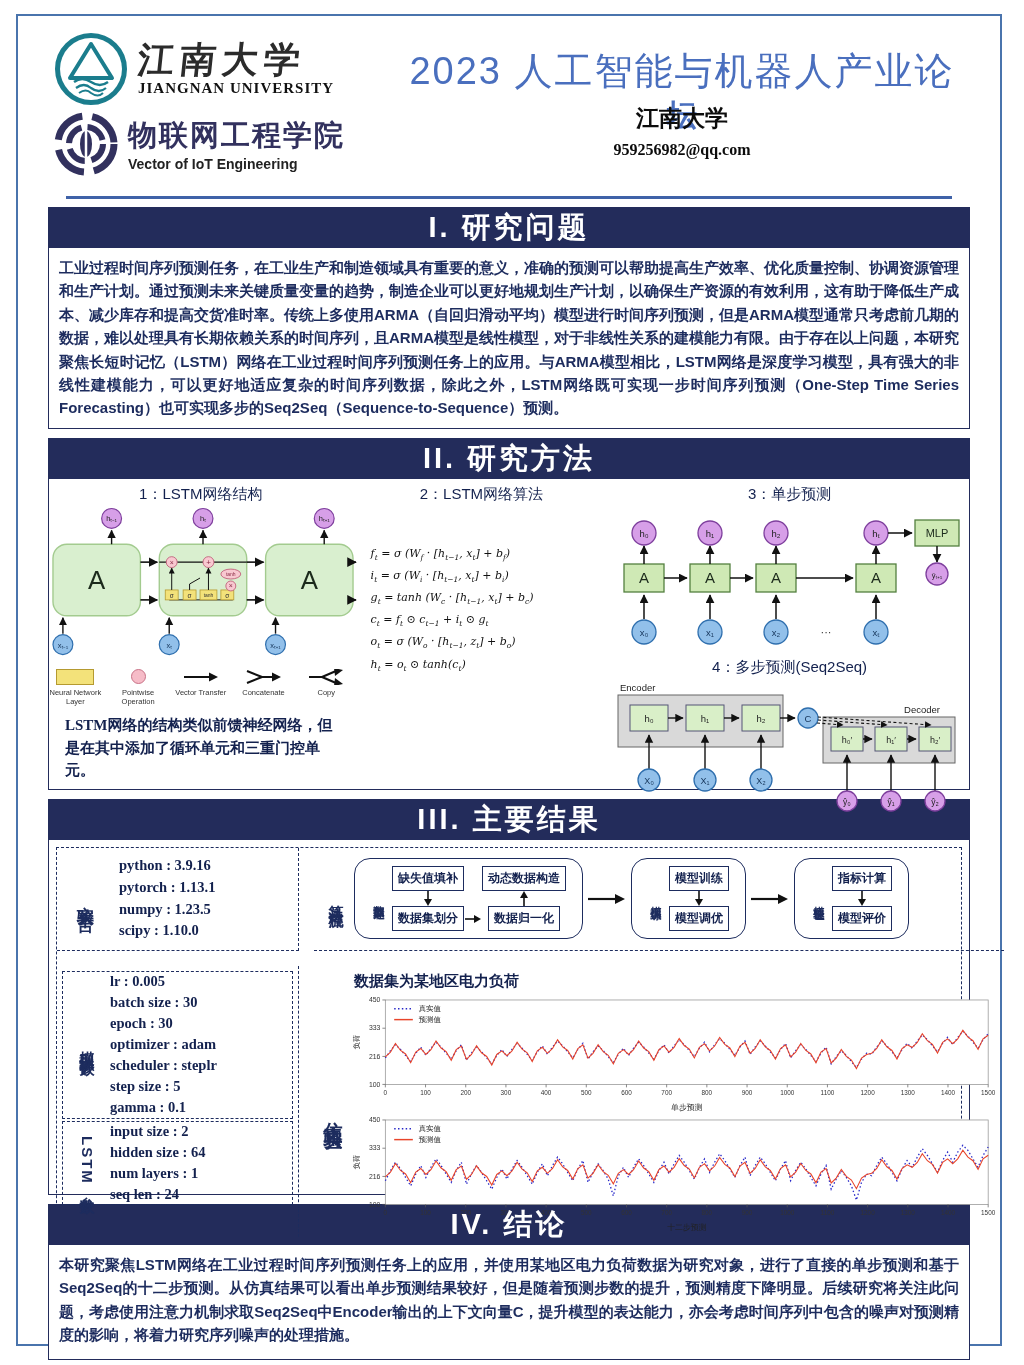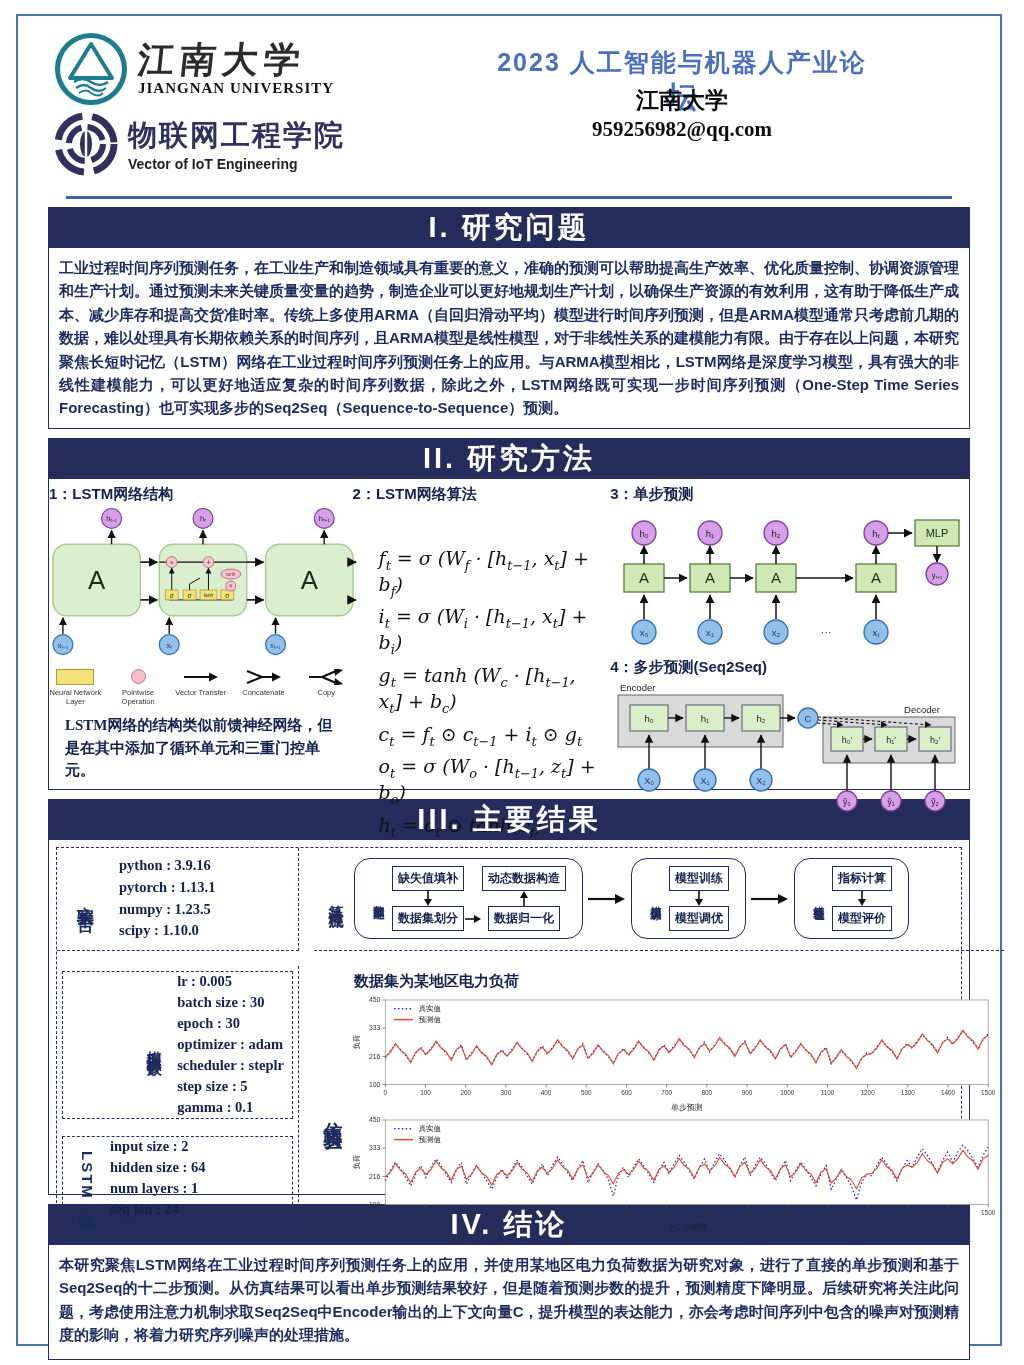--- a/index.html
+++ b/index.html
@@ -9,47 +9,47 @@
 
   
   .header{display:flex;margin-top:6px;}
   .logos{width:340px;flex:none;padding-left:6px;}
   .logo-row{display:flex;align-items:center;gap:10px;margin-bottom:6px;}
   .jnu-script{font-family:"Liberation Serif",serif;font-weight:bold;font-size:36px;color:#2b2b2b;letter-spacing:6px;transform:skewX(-6deg);line-height:1.1;}
   .jnu-en{font-family:"Liberation Serif",serif;font-weight:bold;font-size:15px;color:#111;letter-spacing:1px;}
   .school-cn{font-weight:bold;font-size:29px;color:#32315e;letter-spacing:2px;}
   .school-en{font-weight:bold;font-size:14px;color:#222;}
   .titleblock{flex:1;text-align:center;padding-top:14px;}
-  .title-l1{color:#4a6fbe;font-size:25px;font-weight:bold;letter-spacing:2px;}
+  .title-l1{color:#4a6fbe;font-size:38px;font-weight:normal;letter-spacing:2px;}
   .title-overlap{position:relative;height:36px;text-align:center;margin-top:2px;}
   .title-l2{position:absolute;left:0;right:0;top:-4px;color:#4a6fbe;font-size:30px;font-weight:bold;}
   .org-line{position:relative;font-size:23px;font-weight:bold;color:#0c0c0c;top:4px;}
   .author-line{font-size:20px;font-weight:bold;color:#0c0c0c;margin-top:10px;}
-  .email-line{font-family:"Liberation Serif",serif;font-size:21px;font-weight:bold;color:#0c0c0c;}
+  .email-line{font-family:"Liberation Serif",serif;font-size:16px;font-weight:bold;color:#0c0c0c;margin-top:6px;}
   .hr{border-top:3px solid #3f62a8;margin:14px 18px 8px 18px;}
 
   
   .bar{background:#232c5b;color:#fff;text-align:center;font-size:29px;font-weight:bold;height:40px;line-height:40px;letter-spacing:3px;}
   .secbox{border:1.6px solid #232c5b;background:#fff;box-sizing:border-box;}
   .gap{height:9px;}
 
   .bodytext{font-size:15px;font-weight:bold;color:#1d2c5e;line-height:1.56;text-align:justify;padding:8px 10px;}
 
   
   .s2box{display:grid;grid-template-columns:33% 28% 39%;height:312px;}
-  .colhead{font-size:15px;font-weight:bold;color:#13214e;margin:6px 0 2px 0;}
+  .colhead{text-align:center;font-size:15px;font-weight:normal;color:#13214e;margin:6px 0 2px 0;}
   .legend-row{display:flex;justify-content:space-between;gap:10px;margin-top:4px;}
   .lg-item{width:62px;text-align:center;}
   .lg-icon{height:22px;display:flex;align-items:center;justify-content:center;}
   .lg-rect{width:36px;height:14px;background:#f3e27a;border:1px solid #b59a30;display:inline-block;}
   .lg-circ{width:13px;height:13px;border-radius:50%;background:#f6bcc8;border:1px solid #c97287;display:inline-block;}
   .lg-label{font-size:7.5px;color:#333;line-height:1.25;}
   .caption{font-size:15px;font-weight:bold;color:#13214e;padding:8px 16px 0 16px;line-height:1.5;font-family:"Liberation Serif",serif;}
   .equations{padding:34px 0 0 14px;}
-  .eq{font-family:"DejaVu Serif",serif;font-style:italic;font-size:19px;color:#111;margin:7px 12px;}
+  .eq{font-family:"DejaVu Serif",serif;font-style:italic;font-size:11px;color:#111;margin:7px 4px;}
   .eq sub{font-size:68%;}
 
   
   .s3wrap{margin:7px;border:1.6px dashed #1d2c5e;display:grid;grid-template-columns:242px 1fr;box-sizing:border-box;gap:15px;}
   .cell{box-sizing:border-box;}
   .c-tl{border-right:1.6px dashed #1d2c5e;border-bottom:1.6px dashed #1d2c5e;padding:5px;}
   .c-tr{border-bottom:1.6px dashed #1d2c5e;padding:4px 4px;}
   .c-bl{border-right:1.6px dashed #1d2c5e;padding:5px;}
   .c-br{padding:4px 6px;}
   .dashbox{border:1.6px dashed #1d2c5e;display:flex;align-items:center;gap:14px;padding:6px 8px;box-sizing:border-box;}
@@ -432,21 +432,21 @@
                     <line x1="6" y1="0" x2="6" y2="9" stroke="#111" stroke-width="1.6"></line>
                     <polygon points="2,8 10,8 6,15" fill="#111"></polygon>
                   </svg>
               <div class="fbox">模型评价</div>
             </div>
           </div>
         </div>
       </div>
 
       <div class="cell c-bl">
-        <div class="dashbox" style="height:148px;margin-bottom:17px;padding-left:14px;justify-content:flex-end;">
+        <div class="dashbox" style="height:148px;margin-bottom:2px;padding-left:14px;">
           <div class="vlab" style="font-size:15px;letter-spacing:2px;">模型训练参数</div>
           <div class="plist" style="line-height:1.45;">
             <div>lr : 0.005</div>
             <div>batch size : 30</div>
             <div>epoch : 30</div>
             <div>optimizer : adam</div>
             <div>scheduler : steplr</div>
             <div>step size : 5</div>
             <div>gamma : 0.1</div>
           </div>

